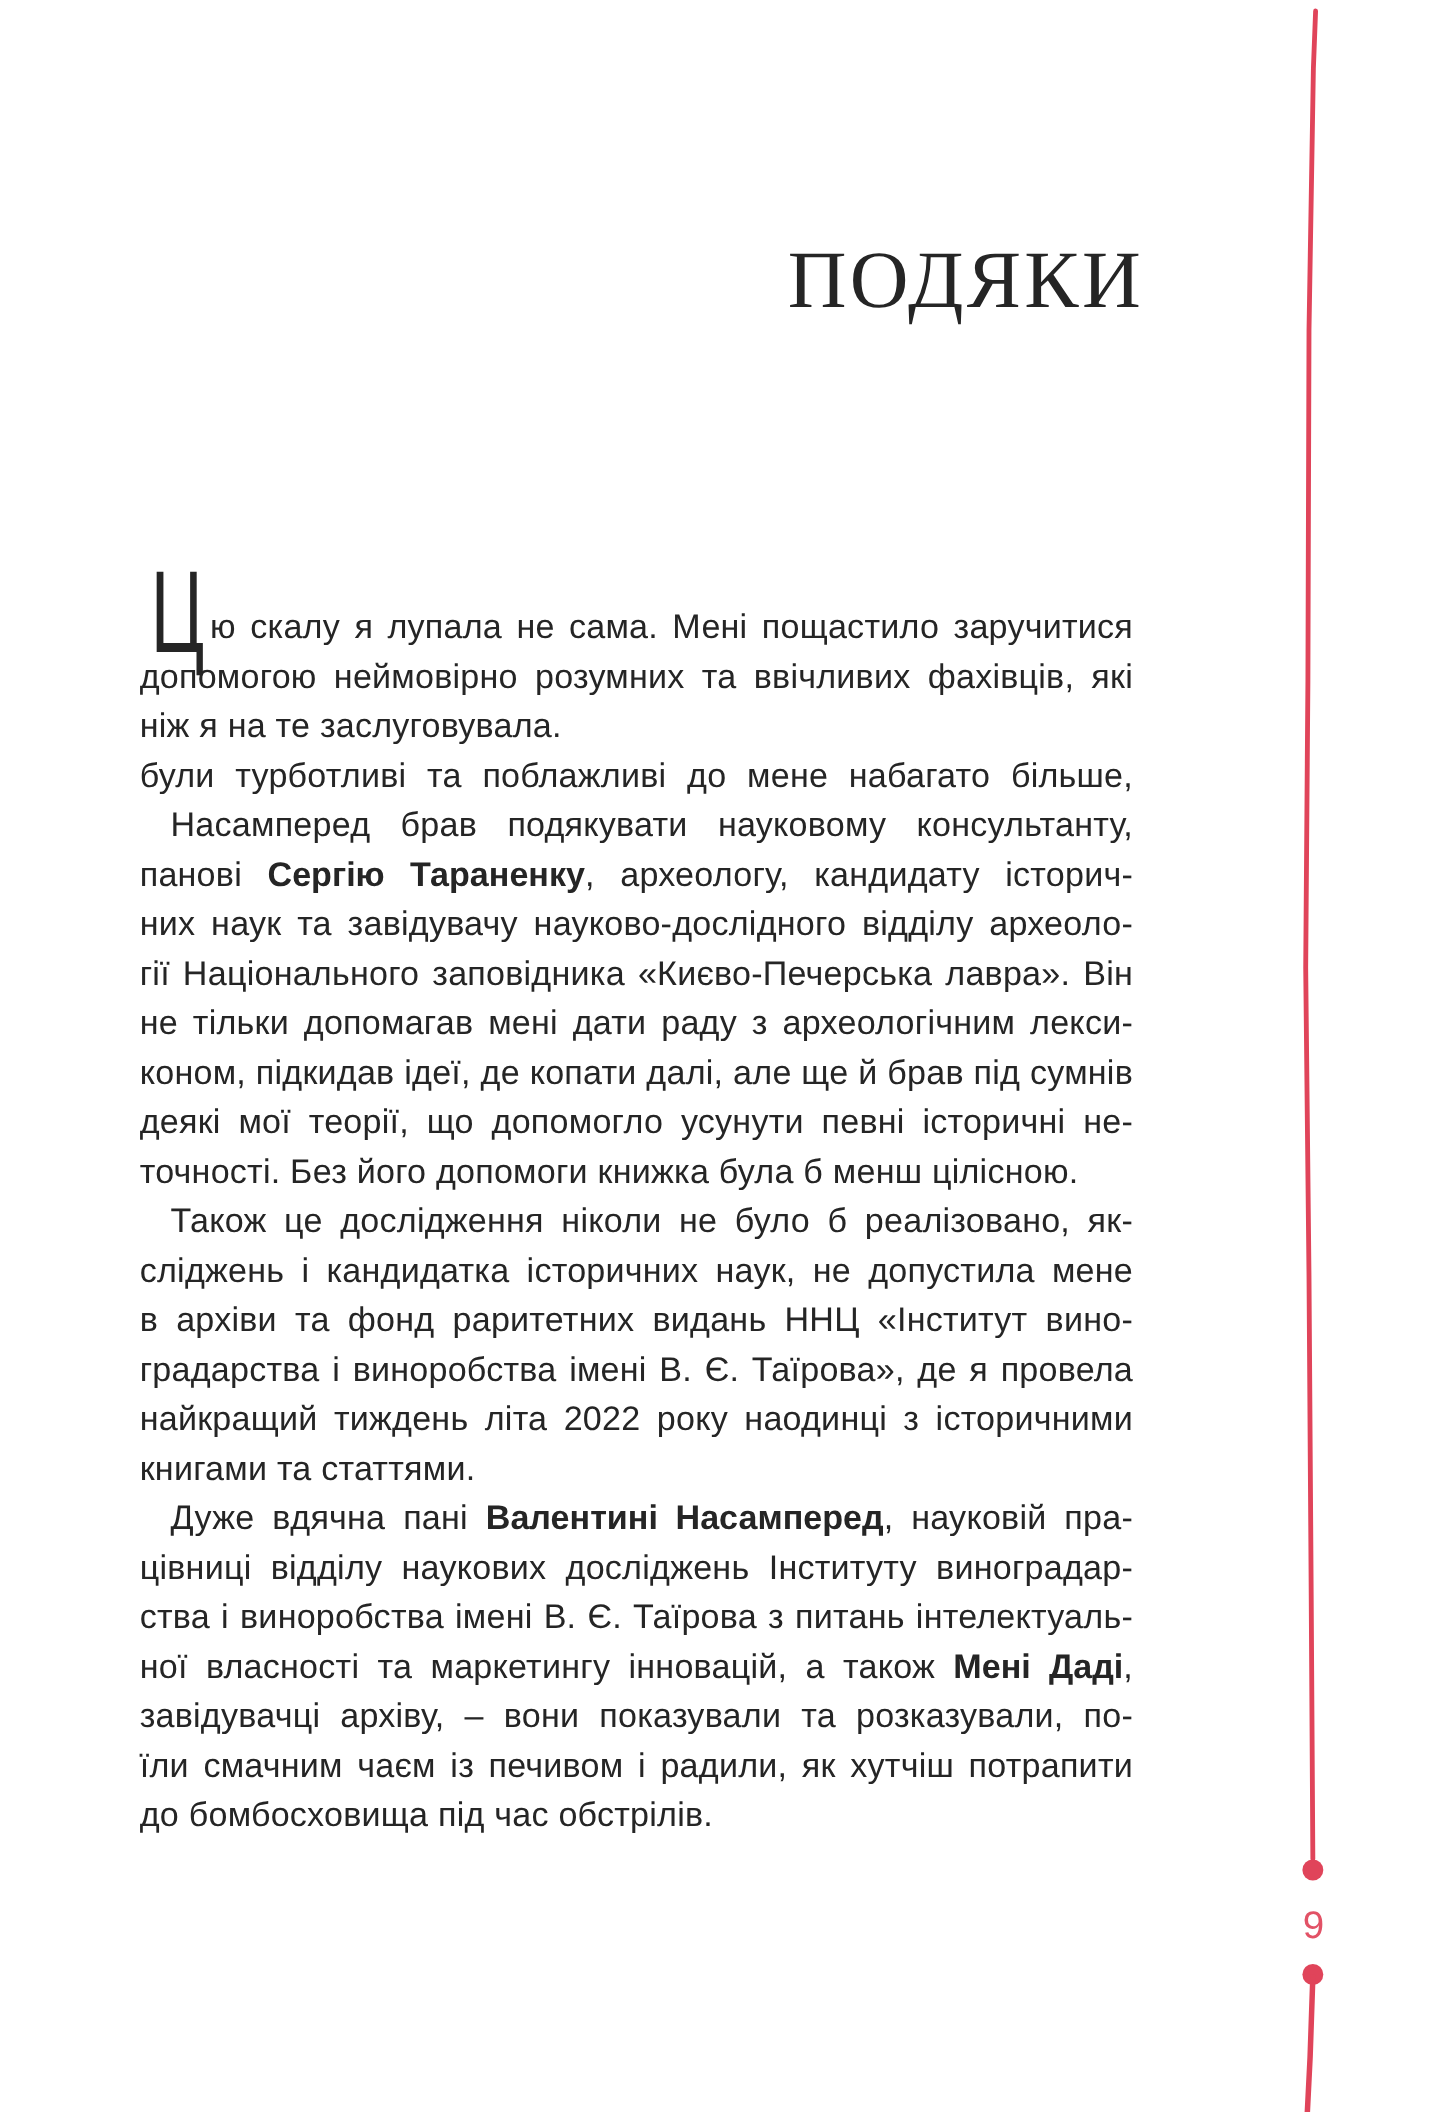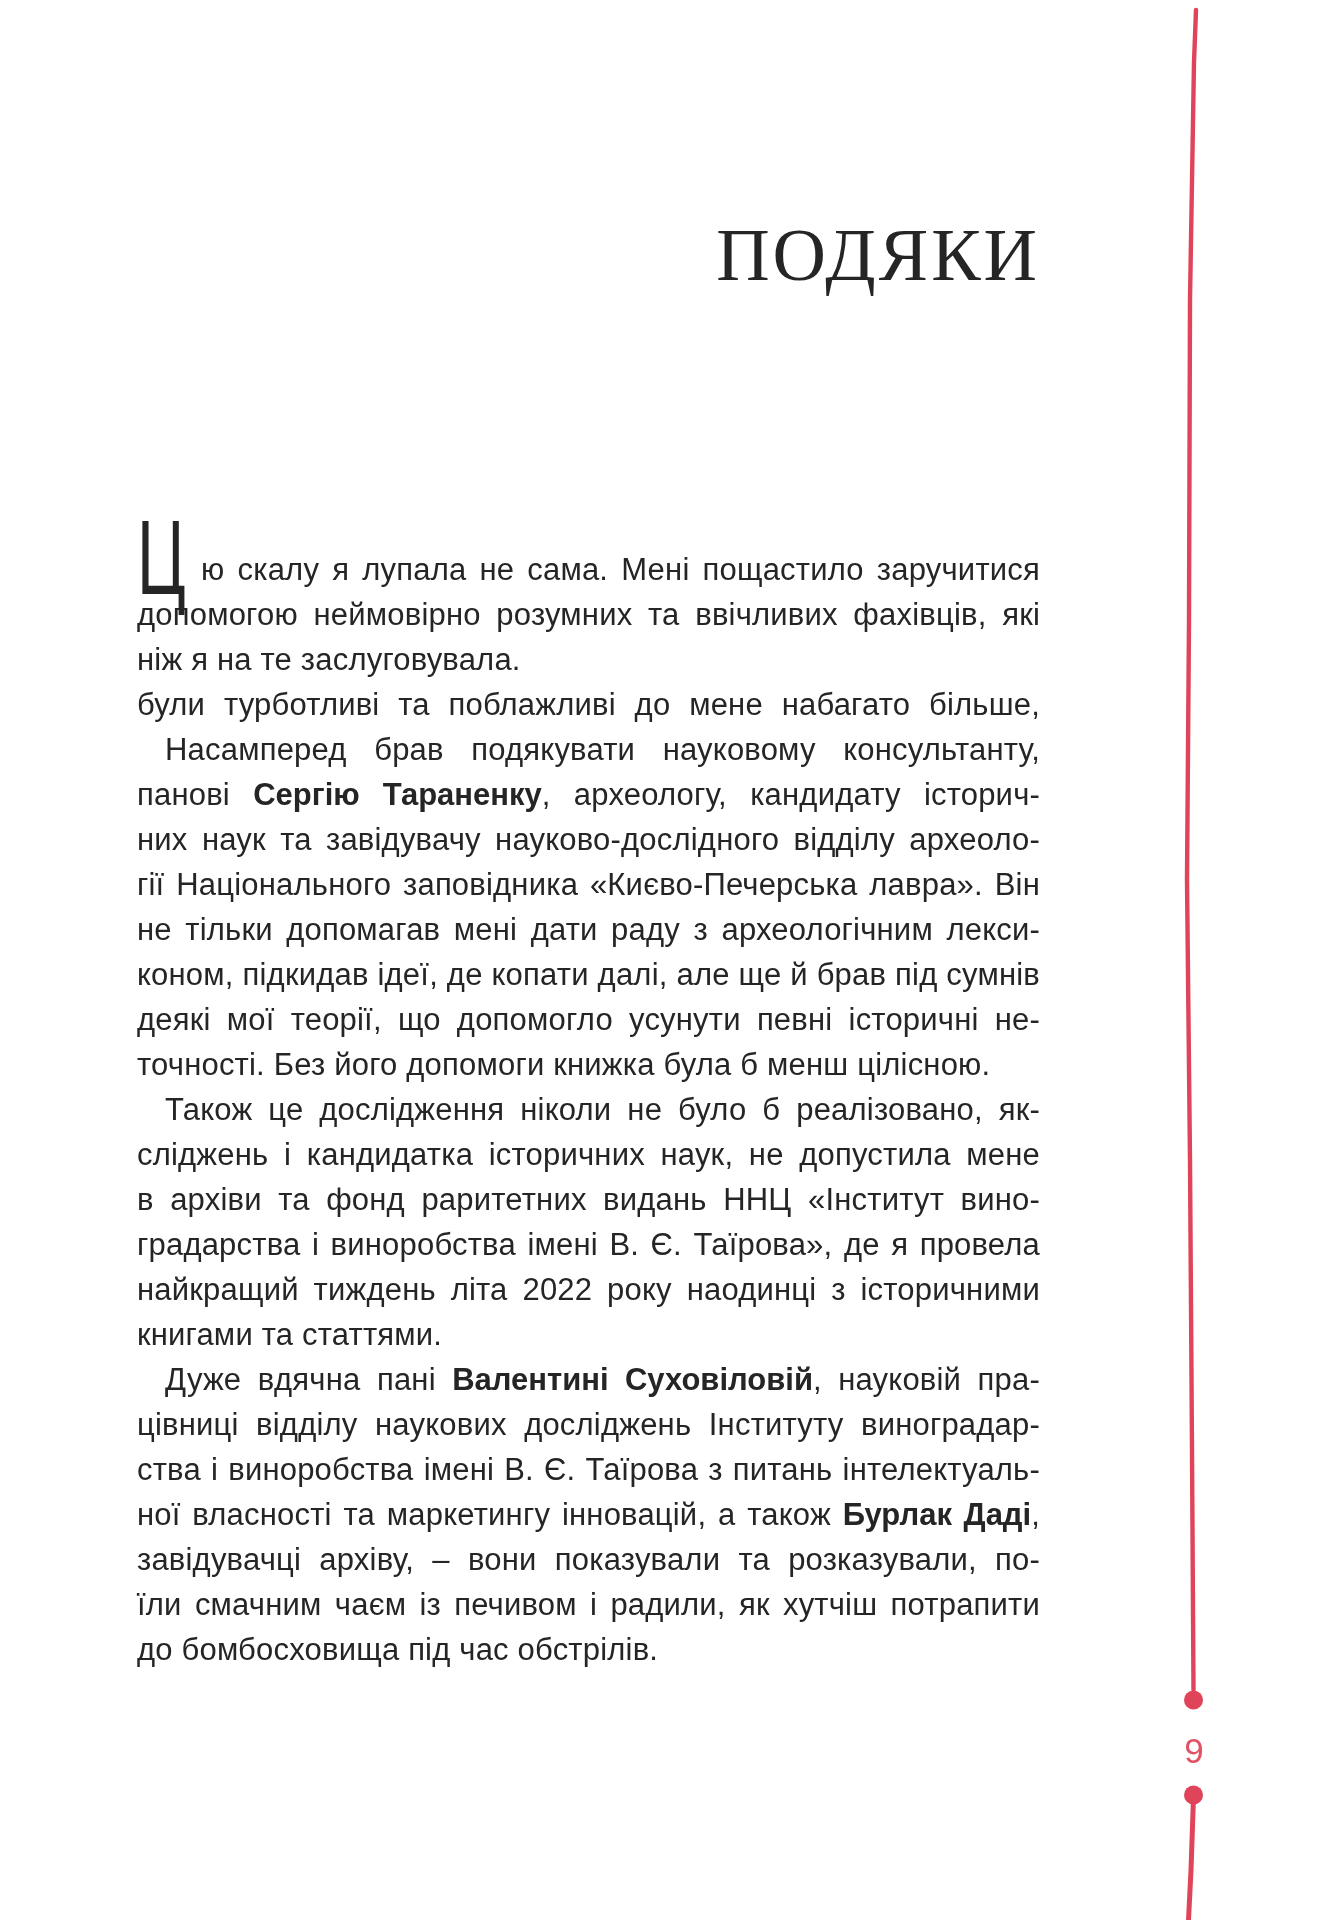--- a/index.html
+++ b/index.html
@@ -28,21 +28,21 @@
     left: 137px; top: 504px;
     font-size: 106px;
     line-height: 1;
     font-weight: 400;
     transform: scaleX(0.62);
     transform-origin: left top;
     color: var(--ink, #232323);
   }
   #text-block {
     position: absolute;
-    left: 137px; top: 547px; width: 903px;
+    left: 127px; top: 547px; width: 903px;
     font-size: 31px;
     line-height: 45px;
     letter-spacing: 0.2px;
   }
   .line {
     height: 45px;
     text-align: justify;
     text-align-last: justify;
     white-space: normal;
     overflow: visible;
@@ -85,24 +85,24 @@
     <div class="line">не тільки допомагав мені дати раду з археологічним лекси-</div>
     <div class="line">коном, підкидав ідеї, де копати далі, але ще й брав під сумнів</div>
     <div class="line">деякі мої теорії, що допомогло усунути певні історичні не-</div>
     <div class="line end">точності. Без його допомоги книжка була б менш цілісною.</div>
     <div class="line indent">Також це дослідження ніколи не було б реалізовано, як-</div>
     <div class="line">сліджень і кандидатка історичних наук, не допустила мене</div>
     <div class="line">в архіви та фонд раритетних видань ННЦ «Інститут вино-</div>
     <div class="line">градарства і виноробства імені В. Є. Таїрова», де я провела</div>
     <div class="line">найкращий тиждень літа 2022 року наодинці з історичними</div>
     <div class="line end">книгами та статтями.</div>
-    <div class="line indent">Дуже вдячна пані <strong>Валентині Суховіловій</strong>, науковій пра-</div>
+    <div class="line indent">Дуже вдячна пані <strong>Валентині Насамперед</strong>, науковій пра-</div>
     <div class="line">цівниці відділу наукових досліджень Інституту виноградар-</div>
     <div class="line">ства і виноробства імені В. Є. Таїрова з питань інтелектуаль-</div>
-    <div class="line">ної власності та маркетингу інновацій, а також <strong>Бурлак Даді</strong>,</div>
+    <div class="line">ної власності та маркетингу інновацій, а також <strong>Мені Даді</strong>,</div>
     <div class="line">завідувачці архіву, – вони показували та розказували, по-</div>
     <div class="line">їли смачним чаєм із печивом і радили, як хутчіш потрапити</div>
     <div class="line end">до бомбосховища під час обстрілів.</div>
   </div>
 
 <svg class="margin-rule-svg" width="1321" height="1920" viewBox="0 0 1321 1920" aria-hidden="true">
   <path d="M1196 10 L1194 62 L1190 300 L1189 620 L1187 880 L1190 1160 L1192 1450 L1193.5 1690" fill="none" stroke="var(--accent, #e0445a)" stroke-width="4.4" stroke-linecap="round" stroke-linejoin="round"></path>
   <circle cx="1193.5" cy="1700" r="9.5" fill="var(--accent, #e0445a)"></circle>
   <circle cx="1193.5" cy="1795" r="9.5" fill="var(--accent, #e0445a)"></circle>
   <path d="M1193.5 1797 L1191 1870 L1188.5 1920" fill="none" stroke="var(--accent, #e0445a)" stroke-width="5" stroke-linecap="round"></path>

